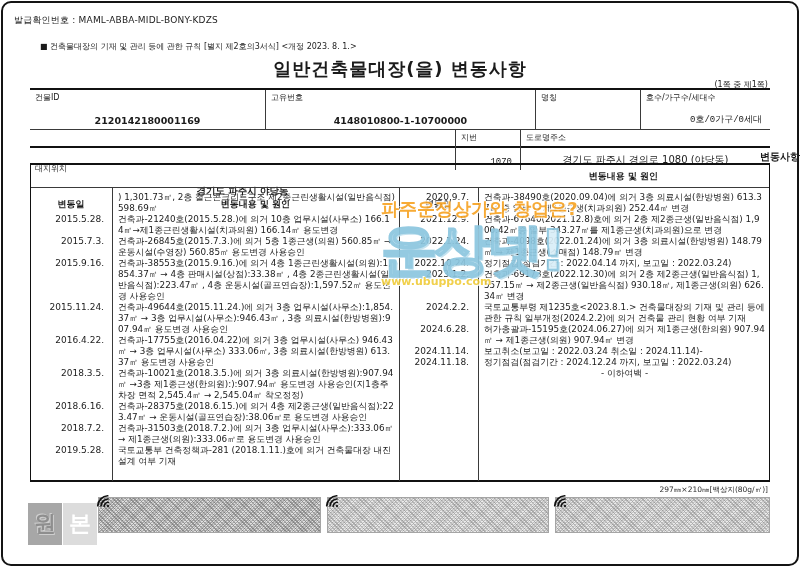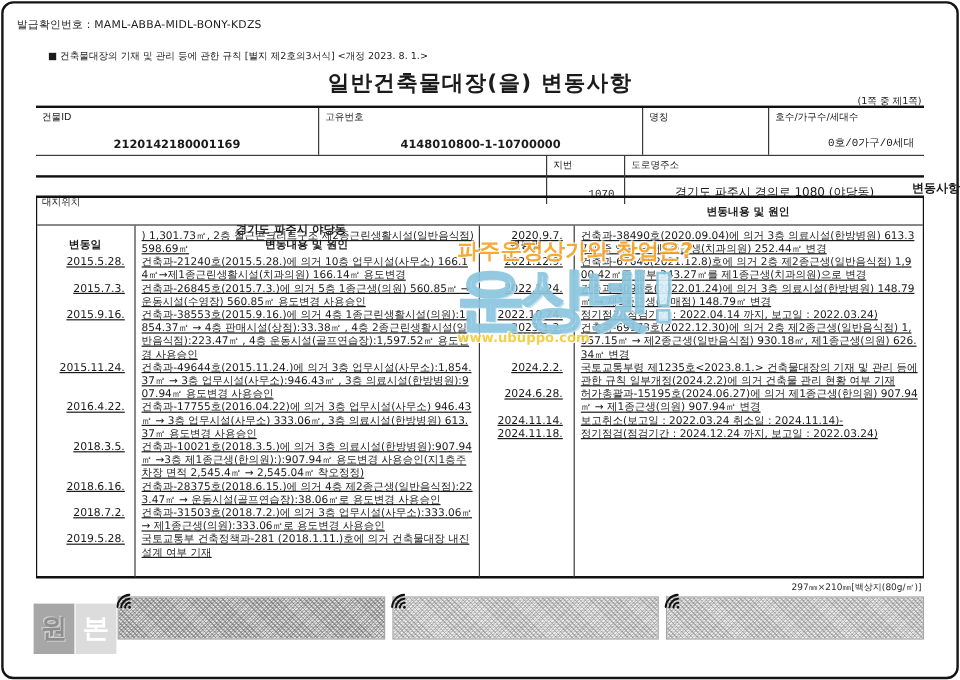--- a/index.html
+++ b/index.html
@@ -34,21 +34,21 @@
   .chead{display:flex;height:23px;border-bottom:1px solid #3a3a3a;box-sizing:border-box;}
   .chcell{display:flex;align-items:center;justify-content:center;font-size:9px;font-weight:700;
           box-sizing:border-box;}
   .chcell.b{border-right:1px solid #a16207;margin-top:39px;}
   .w-date-l{width:81px;} .w-text-l{width:289px;} .w-date-r{width:78px;} .w-text-r{width:292px;}
   .cbody{display:flex;height:293px;}
   .half{position:relative;width:370px;box-sizing:border-box;padding-top:4px;}
   .half.left{border-right:1px solid #3a3a3a;}
   .half.left::before{content:"";position:absolute;left:81px;top:0;bottom:0;width:1px;background:#3a3a3a;}
   .half.right::before{content:"";position:absolute;left:78px;top:0;bottom:0;width:1px;background:#3a3a3a;}
-  .crow{display:flex;text-decoration:underline;}
+  .crow{display:flex;}
   .cdate{flex:0 0 auto;text-align:right;font-size:9px;line-height:11px;box-sizing:border-box;}
   .half.left .cdate{width:81px;padding-right:8px;}
   .half.right .cdate{width:78px;padding-right:9px;}
   .ctext{flex:1;font-size:8.8px;line-height:11px;padding:0 4px 0 6px;word-break:break-all;}
   .crow.center .ctext{text-align:center;}
 
   .paper-spec{position:absolute;right:32px;top:485px;font-size:7.5px;color:#2c2c2c;}
 
   
   .watermark{position:absolute;left:381px;top:197px;width:210px;z-index:6;pointer-events:none;
@@ -209,20 +209,24 @@
             <div class="ctext">허가총괄과-15195호(2024.06.27)에 의거 제1종근생(한의원) 907.94㎡ → 제1종근생(의원) 907.94㎡ 변경</div>
           </div>
         <div class="crow">
             <div class="cdate">2024.11.14.</div>
             <div class="ctext">보고취소(보고일 : 2022.03.24 취소일 : 2024.11.14)-</div>
           </div>
         <div class="crow">
             <div class="cdate">2024.11.18.</div>
             <div class="ctext">정기점검(점검기간 : 2024.12.24 까지, 보고일 : 2022.03.24)</div>
           </div>
+        <div class="crow center">
+            <div class="cdate"></div>
+            <div class="ctext">- 이하여백 -</div>
+          </div>
       </div>
     </div>
   </div>
 
   <div class="paper-spec">297㎜×210㎜[백상지(80g/㎡)]</div>
 
   <div class="watermark">
     <div class="wm1">파주운정상가와 창업은?</div>
     <div class="wm2">운상넷!</div>
     <div class="wm3">www.ubuppo.com</div>

